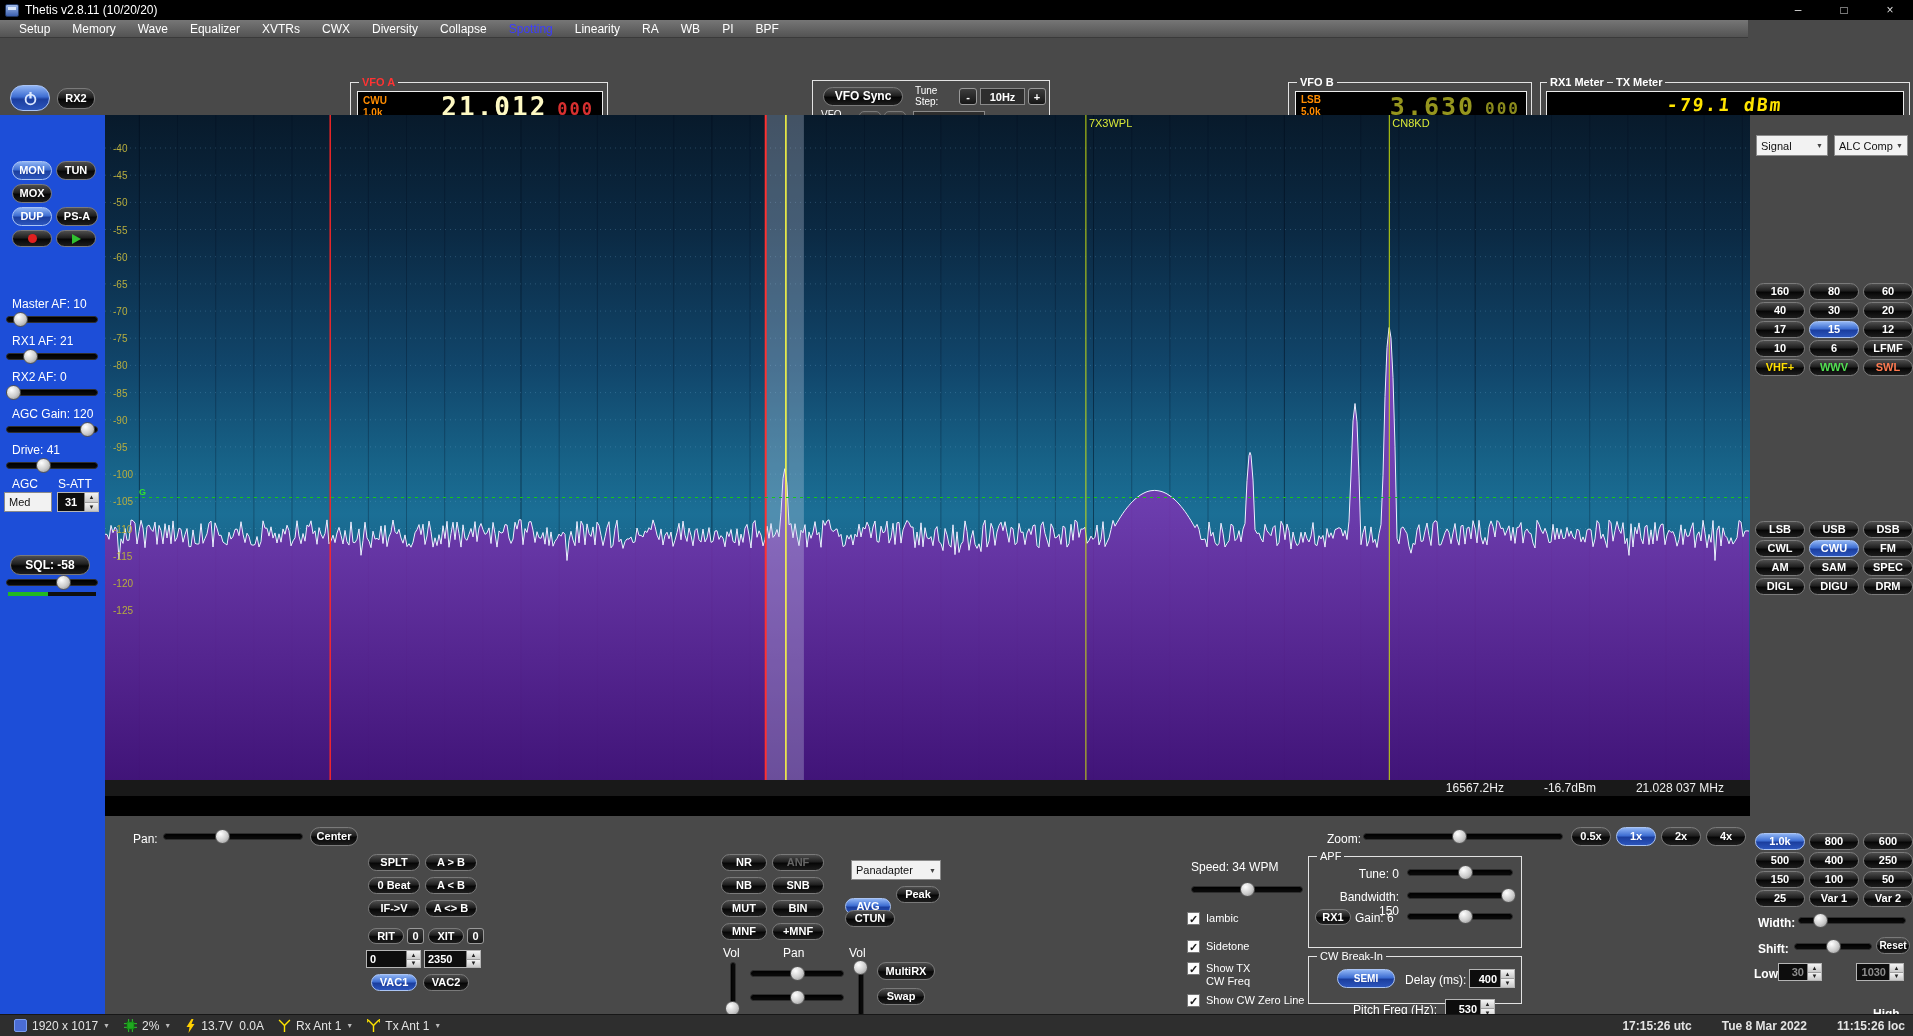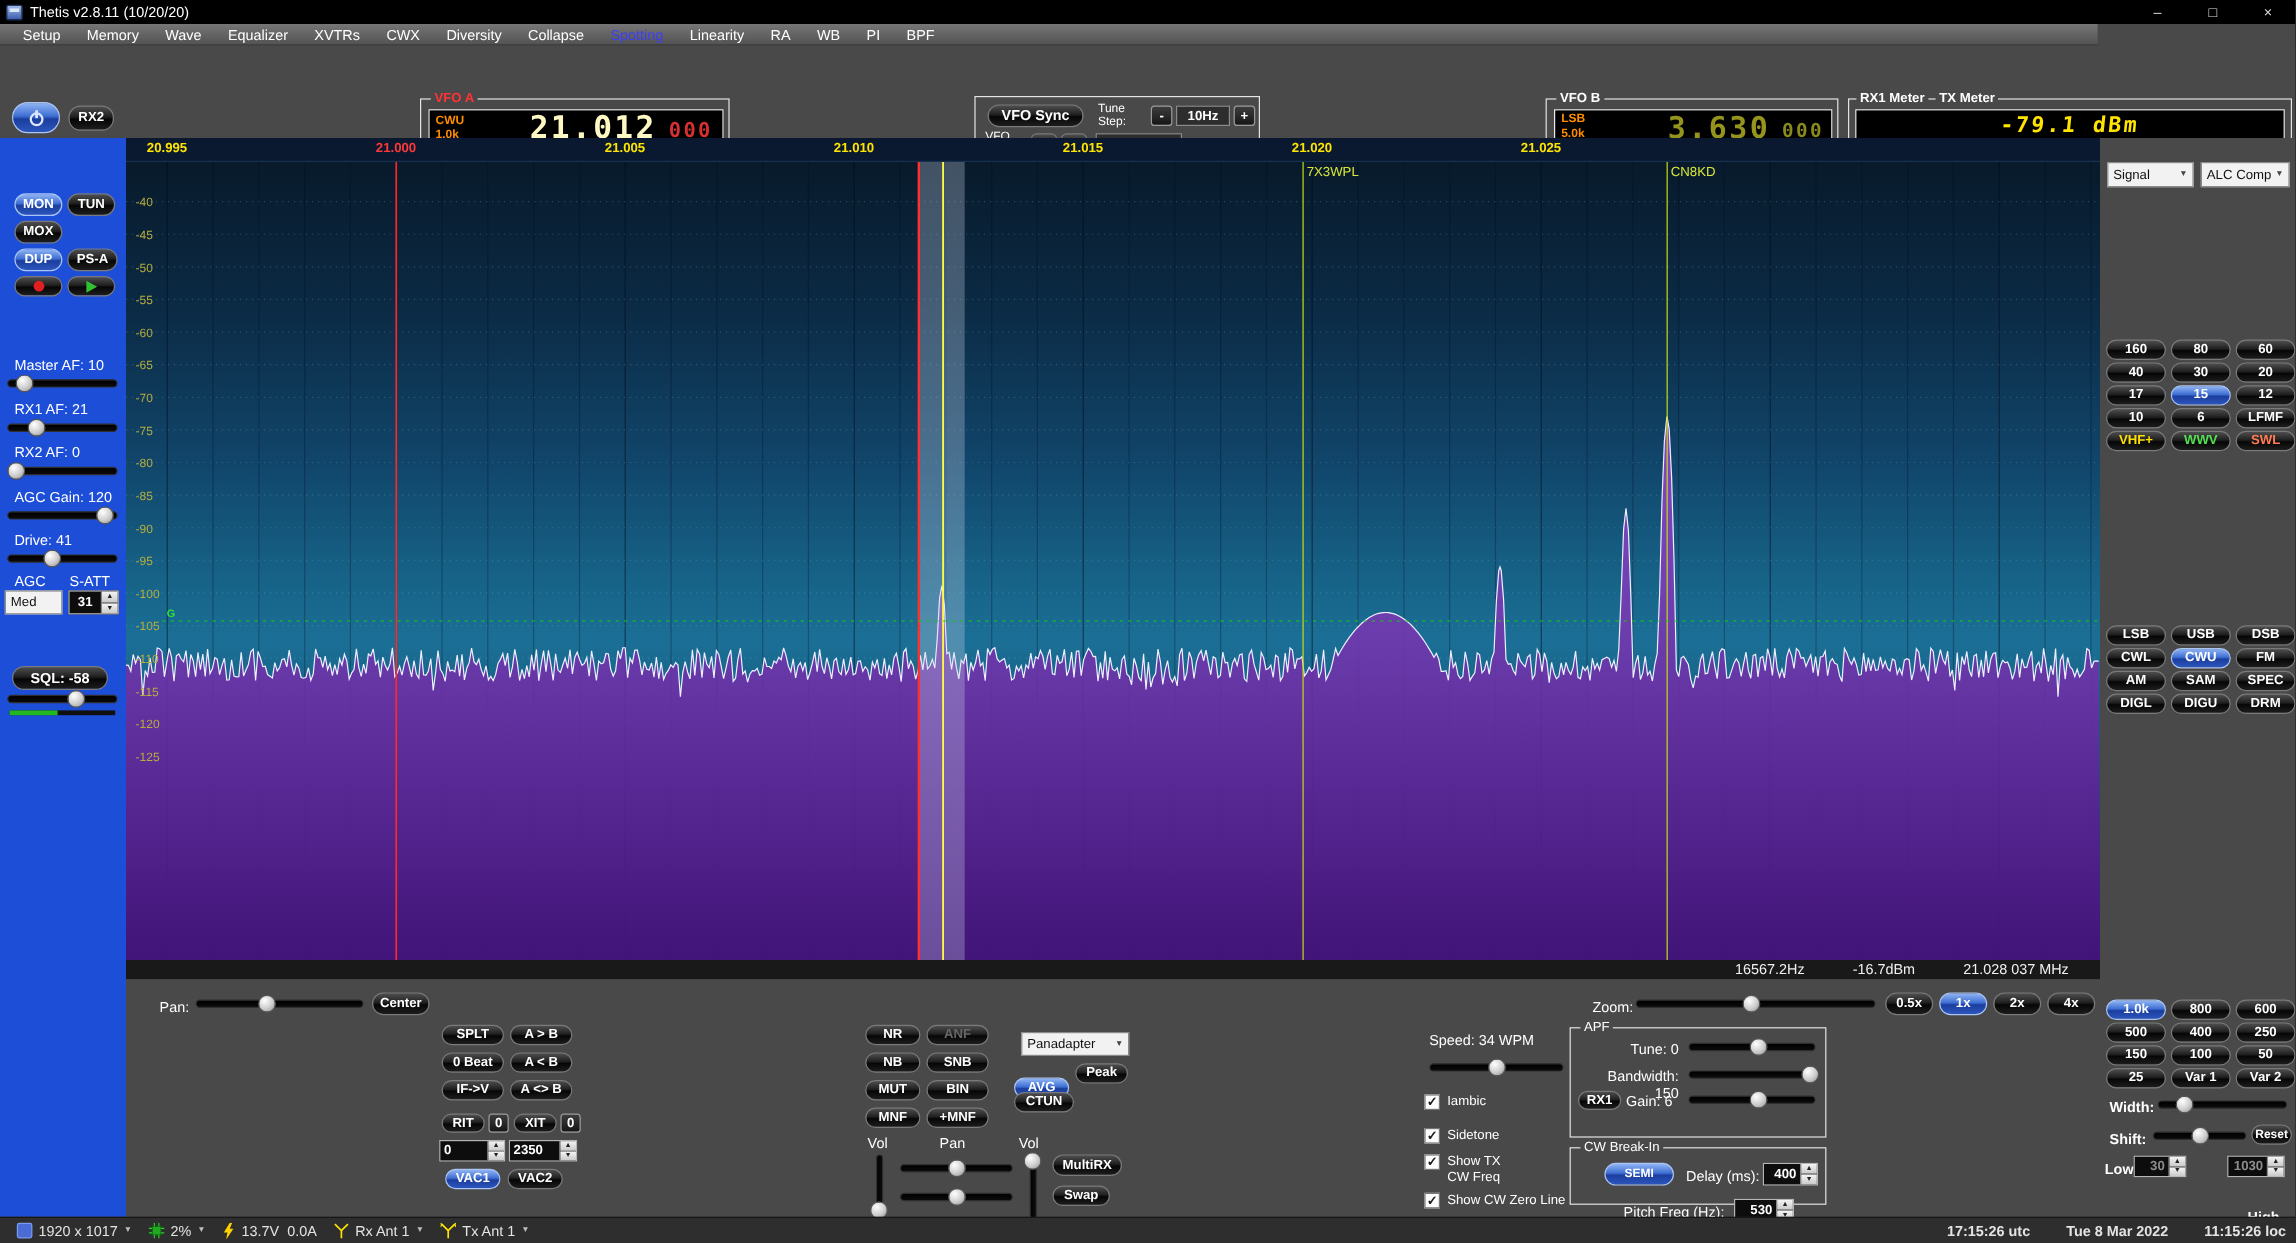--- a/index.html
+++ b/index.html
@@ -262,29 +262,20 @@
     <div class="hslider" style="left:6px;top:460px;width:92px;">
       <div class="trk"></div>
         <div class="th" style="left: calc(62% - 7px);"></div>
     </div>
     <div style="position:absolute;left:8px;top:477px;width:88px;height:4px;background:#101010;">
       <div style="height: 100%; background: rgb(34, 184, 34); width: 46%;"></div>
     </div>
   </div>
 
   <div class="display">
-    <div class="freqscale" id="freqscale">
-        <span class="ftick" style="left: 17.3503px;">20.995</span>
-        <span class="ftick red" style="left: 208.186px;">21.000</span>
-        <span class="ftick" style="left: 399.021px;">21.005</span>
-        <span class="ftick" style="left: 589.856px;">21.010</span>
-        <span class="ftick" style="left: 780.691px;">21.015</span>
-        <span class="ftick" style="left: 971.527px;">21.020</span>
-        <span class="ftick" style="left: 1162.36px;">21.025</span>
-      </div>
     <div class="plot">
       <svg id="spec-svg" viewBox="0 0 1645 665" preserveAspectRatio="none">
           <defs>
             <linearGradient id="pg" x1="0" y1="0" x2="0" y2="1">
               <stop offset="0" stop-color="#9a4cd4" stop-opacity="0.82"></stop>
               <stop offset="1" stop-color="#43127a" stop-opacity="0.95"></stop>
             </linearGradient>
           </defs>
           <line x1="34.4" y1="0" x2="34.4" y2="665" stroke="rgba(0,12,28,0.5" stroke-width="1"></line>
           <line x1="72.5" y1="0" x2="72.5" y2="665" stroke="rgba(0,12,28,0.28" stroke-width="1"></line>

